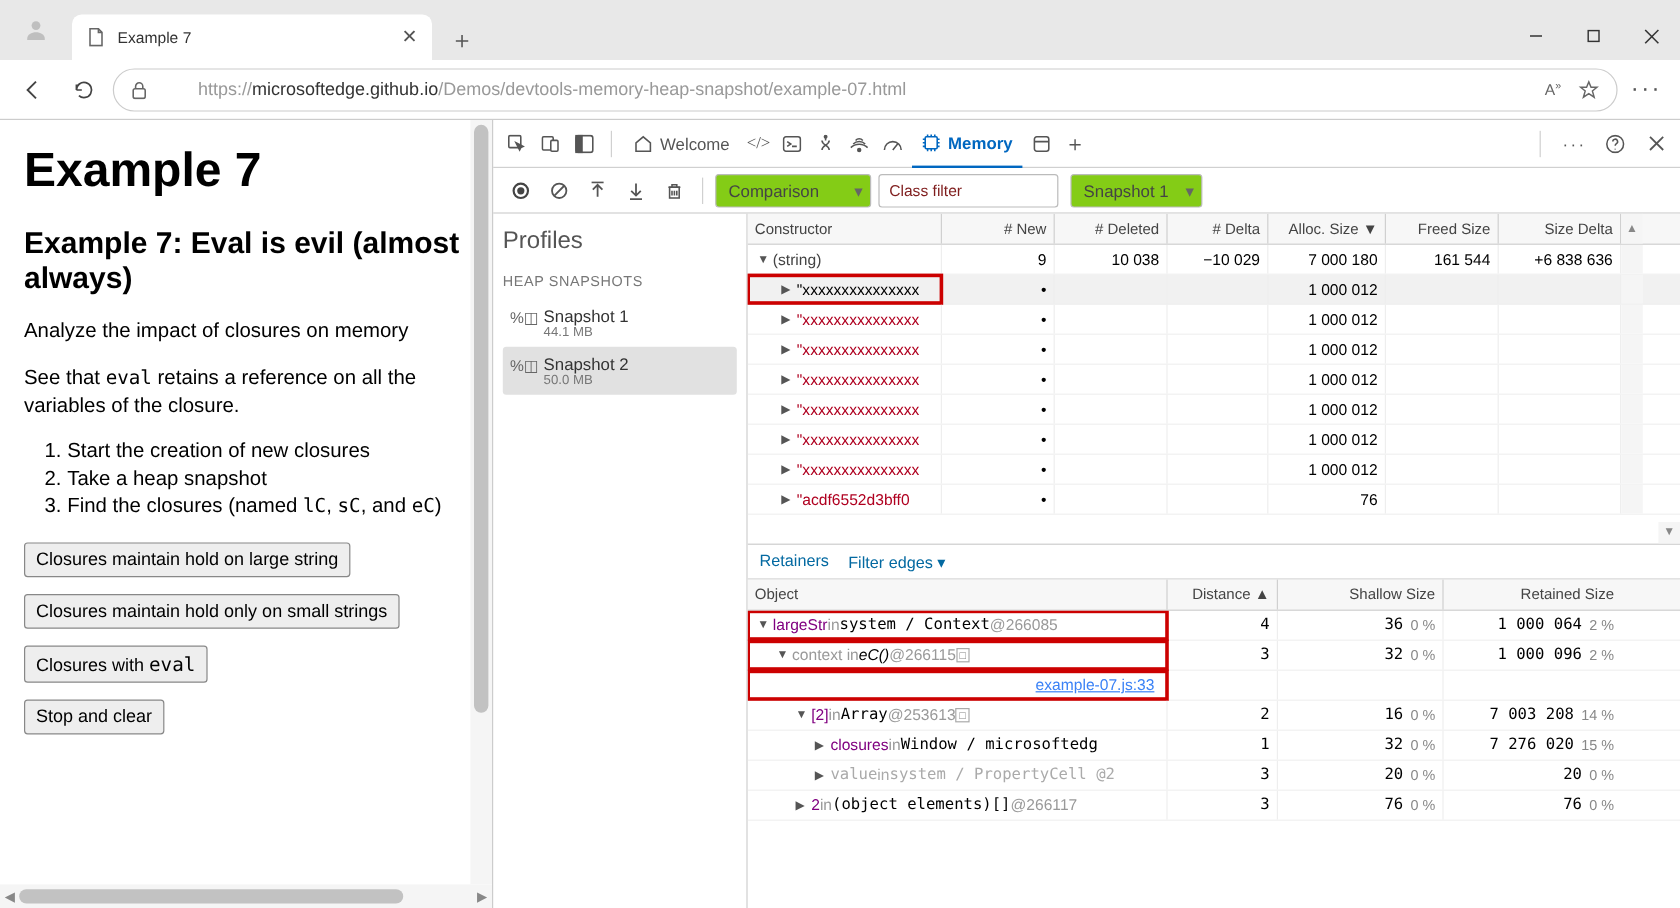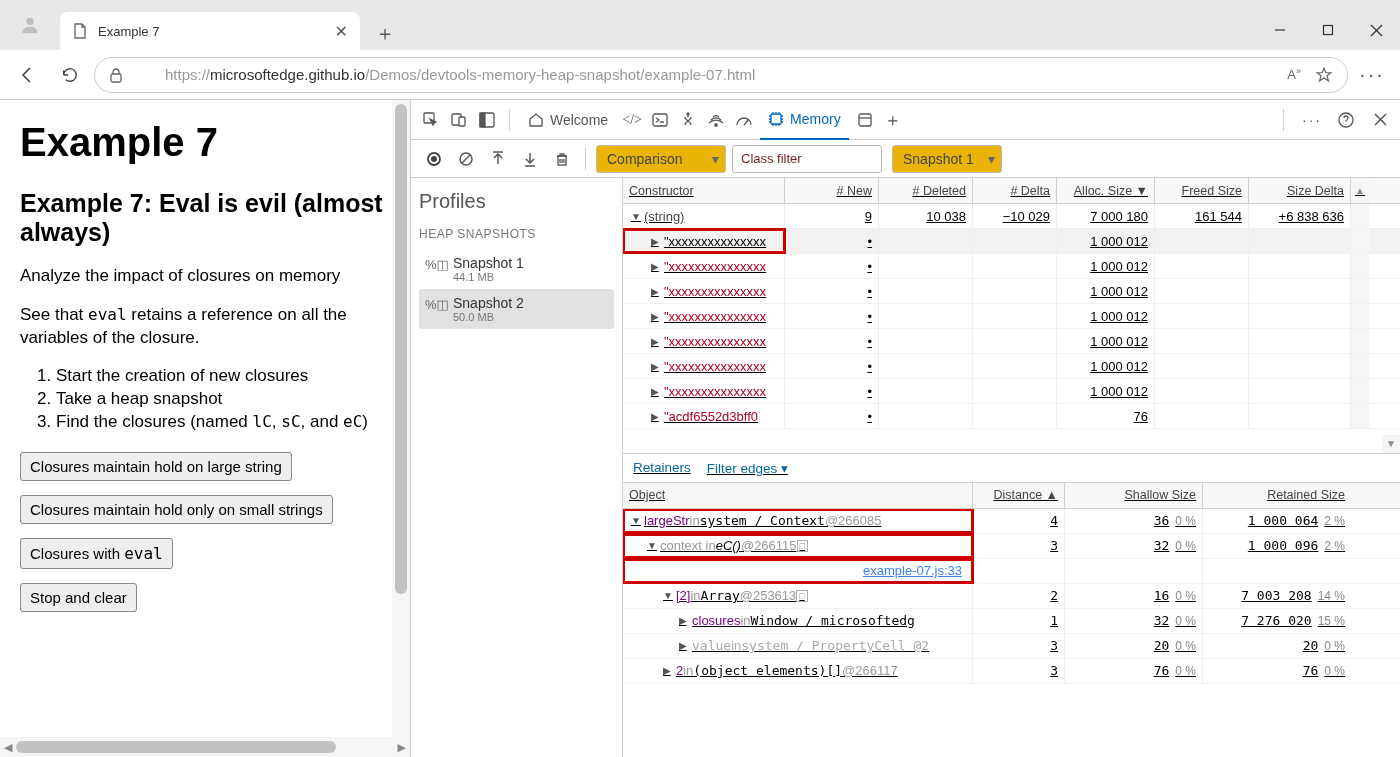--- a/index.html
+++ b/index.html
@@ -41,41 +41,41 @@
 .page-scrollbar-h .tri { color:#888; font-size:11px; padding:0 4px; }
 .page-scrollbar-h .track { flex:1; height:12px; position:relative; }
 .page-scrollbar-h .thumb { position:absolute; top:0; bottom:0; left:0; width:320px; background:#c2c2c2; border-radius:6px; }
 
 
 .devtools { flex:1; background:#fff; display:flex; flex-direction:column; border-left:1px solid #ccc; }
 .dt-tabs { height:40px; border-bottom:1px solid #d0d0d0; display:flex; align-items:center; padding:0 8px; gap:4px; font-size:14px; color:#555; }
 .dt-tabs .sep { width:1px; height:22px; background:#d0d0d0; margin:0 6px; }
 .dt-tabs .ic { width:24px; height:24px; display:flex; align-items:center; justify-content:center; }
 .dt-tabs .lab-tab { display:flex; align-items:center; gap:6px; padding:0 8px; height:40px; }
-.dt-tabs .active-tab { border-bottom:2px solid #0067c0; color:#0067c0; }
+.dt-tabs .active-tab { border-bottom:2px solid #0067c0; color:#0067c0;font-weight:bold; }
 .dt-tabs .right { margin-left:auto; display:flex; align-items:center; gap:10px; }
 
 .dt-toolbar { height:38px; border-bottom:1px solid #d0d0d0; display:flex; align-items:center; padding:0 10px; gap:6px; font-size:13px; color:#444; }
 .dt-toolbar .ic { width:26px; height:26px; display:flex; align-items:center; justify-content:center; }
 .dt-toolbar .sep { width:1px; height:22px; background:#d0d0d0; margin:0 4px; }
-.dt-toolbar .dropdown { height:28px; border:1px solid #bbb; border-radius:3px; background:#eab308; padding:0 16px 0 10px; display:flex; align-items:center; position:relative; font-size:14px; }
+.dt-toolbar .dropdown { height:28px; border:1px solid #bbb; border-radius:3px; background:#84cc16; padding:0 16px 0 10px; display:flex; align-items:center; position:relative; font-size:14px; }
 .dt-toolbar .dropdown::after { content:"▾"; position:absolute; right:6px; color:#666; }
 .dt-toolbar .filter { height:28px; border:1px solid #bbb; border-radius:3px; padding:0 8px; display:flex; align-items:center; color:#7f1d1d; width:150px; }
 
 .dt-body { flex:1; display:flex; overflow:hidden; }
 .dt-sidebar { width:212px; border-right:1px solid #d0d0d0; padding:12px 8px; font-size:14px; color:#555; }
 .dt-sidebar h4 { font-weight:normal; margin-bottom:14px; font-size:20px; }
 .dt-sidebar h5 { text-transform:uppercase; color:#777; font-size:12px; font-weight:normal; letter-spacing:0.5px; margin-bottom:8px; }
 .snap { display:flex; gap:8px; padding:6px 6px; border-radius:3px; align-items:flex-start; }
 .snap.selected { background:#e1e1e1; }
 .snap .snap-ic { width:20px; color:#666; font-size:13px; text-align:center; margin-top:2px; }
 .snap .snap-name { font-size:14px; color:#333; }
 .snap .snap-size { font-size:11px; color:#777; }
 
-.dt-main { flex:1; display:flex; flex-direction:column; overflow:hidden;text-decoration:underline; }
+.dt-main { flex:1; display:flex; flex-direction:column; overflow:hidden; }
 
 
 .grid-hdr { display:flex; height:26px; border-bottom:1px solid #d0d0d0; font-size:12.5px; color:#444; background:#f7f7f7; }
 .grid-hdr > div { border-right:1px solid #d0d0d0; padding:4px 6px; display:flex; align-items:center; }
 .grid-hdr > div:last-child { border-right:none; }
 .grid-body { flex:1; overflow:hidden; font-size:13px; font-family:Consolas,monospace; }
 .grid-row { display:flex; height:25px; align-items:center; border-bottom:1px solid #f0f0f0; }
 .grid-row > div { padding:0 6px; border-right:1px solid #eee; height:100%; display:flex; align-items:center; overflow:hidden; white-space:nowrap; }
 .grid-row > div:last-child { border-right:none; }
 .grid-row.sel { background:#f1f1f1; }

